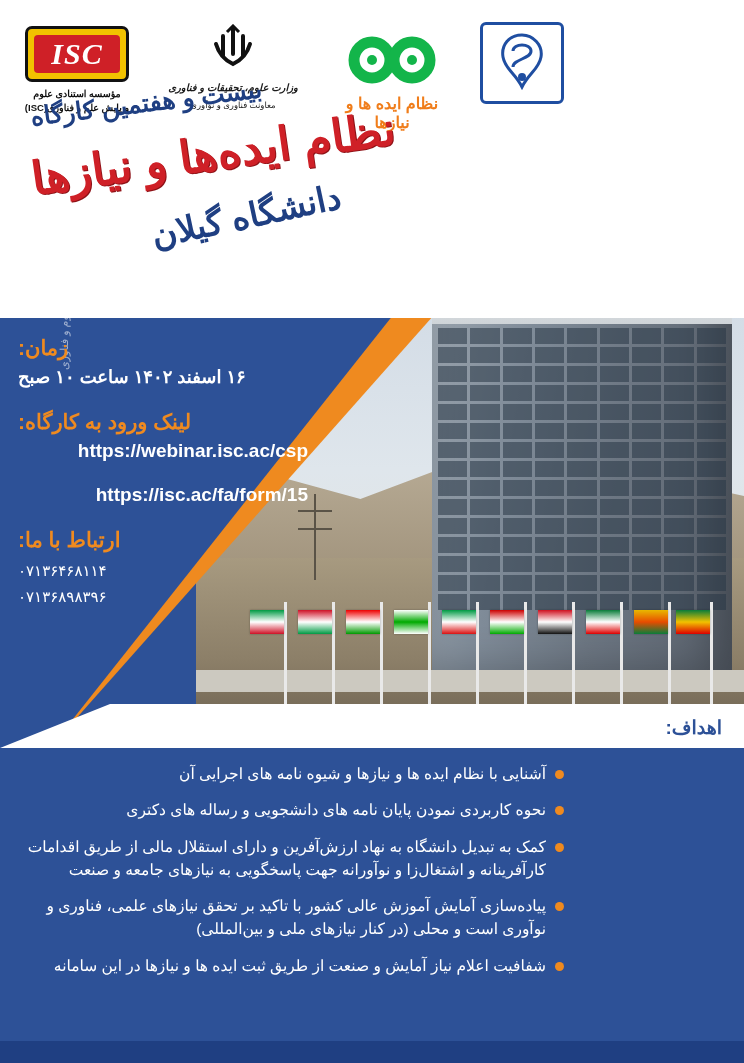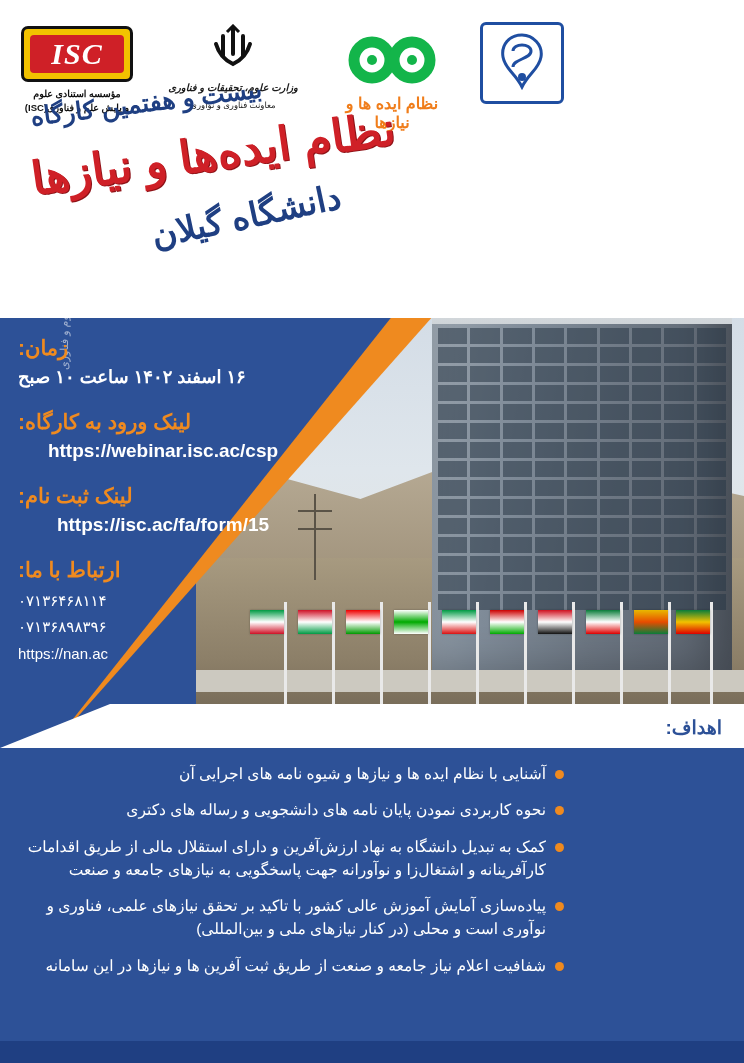--- a/index.html
+++ b/index.html
@@ -24,21 +24,21 @@
     z-index: 5;
   }
   
   .isc-logo {
     position: absolute;
     top: 26px; right: 608px;
     width: 118px;
     text-align: center;
   }
   .isc-mark {
-    width: 112px; height: 56px;
+    width: 104px; height: 56px;
     margin: 0 auto;
     background: #f2c200;
     border: 3px solid #111;
     border-radius: 7px;
     position: relative;
   }
   .isc-mark .isc-red {
     position: absolute;
     top: 6px; left: 6px; right: 6px; bottom: 6px;
     background: #cf2027;
@@ -255,21 +255,21 @@
     color: #ef8a1f;
     font-weight: bold;
     font-size: 21px;
     text-align: left;
     margin-bottom: 6px;
   }
   .info .val {
     color: #ffffff;
     font-size: 19px;
     font-weight: bold;
-    text-align: center;
+    text-align: right;
     direction: ltr;
     margin-bottom: 22px;
   }
   .info .val-fa {
     color: #ffffff;
     font-size: 18px;
     font-weight: bold;
     text-align: left;
     direction: rtl;
     margin-bottom: 22px;
@@ -585,36 +585,34 @@
     <div class="title-univ">دانشگاه گیلان</div>
   </div>
 
   <div class="info">
     <div class="lbl">زمان:</div>
     <div class="val-fa">۱۶ اسفند ۱۴۰۲  ساعت ۱۰ صبح</div>
 
     <div class="lbl">لینک ورود به کارگاه:</div>
     <div class="val">https://webinar.isc.ac/csp</div>
 
-    <div class="lbl">لینک ثبت نام:</div>
     <div class="val">https://isc.ac/fa/form/15</div>
 
     <div class="lbl">ارتباط با ما:</div>
     <div class="contact-list">
       <div>۰۷۱۳۶۴۶۸۱۱۴</div>
       <div>۰۷۱۳۶۸۹۸۳۹۶</div>
-      <div>https://nan.ac</div>
     </div>
   </div>
 
   <div class="goals-header">
     <div class="txt">اهداف:</div>
   </div>
   <div class="goals">
     <div class="goal">آشنایی با نظام ایده ها و نیازها و شیوه نامه های اجرایی آن</div>
     <div class="goal">نحوه کاربردی نمودن پایان نامه های دانشجویی و رساله های دکتری</div>
     <div class="goal">کمک به تبدیل دانشگاه به نهاد ارزش‌آفرین و دارای استقلال مالی از طریق اقدامات کارآفرینانه و اشتغال‌زا و نوآورانه جهت پاسخگویی به نیازهای جامعه و صنعت</div>
     <div class="goal">پیاده‌سازی آمایش آموزش عالی کشور با تاکید بر تحقق نیازهای علمی، فناوری و نوآوری است و محلی (در کنار نیازهای ملی و بین‌المللی)</div>
-    <div class="goal">شفافیت اعلام نیاز جامعه و صنعت از طریق ثبت آفرین ها و نیازها در این سامانه</div>
+    <div class="goal">شفافیت اعلام نیاز آمایش و صنعت از طریق ثبت ایده ها و نیازها در این سامانه</div>
   </div>
 
   <div class="footer-strip"></div>
 </div>
 
 </body></html>

